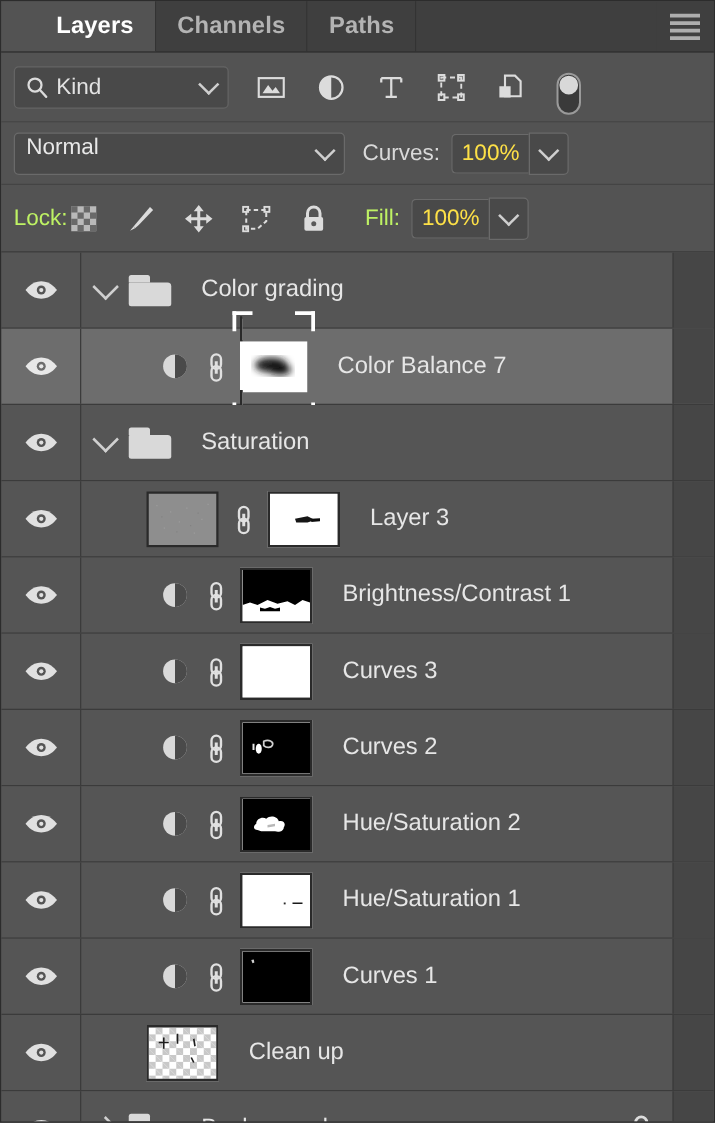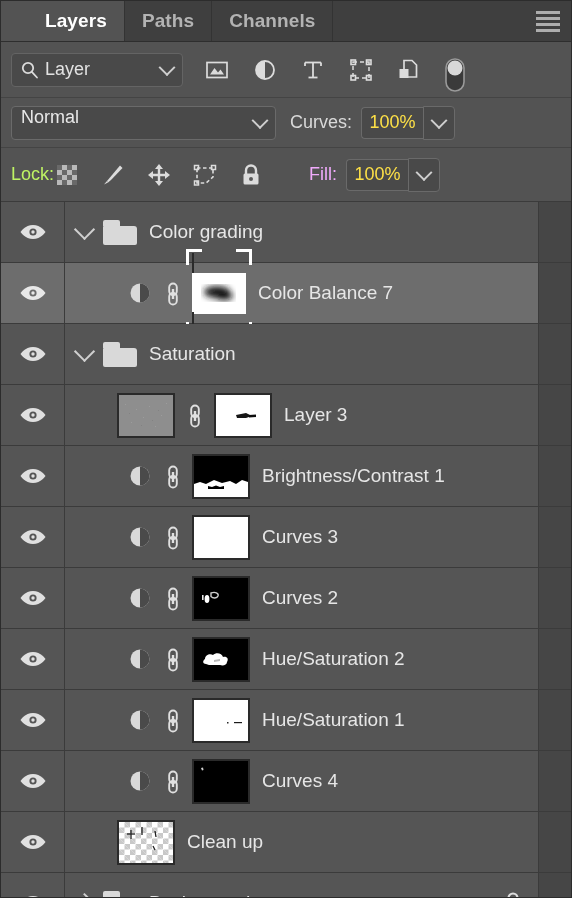--- a/index.html
+++ b/index.html
@@ -138,21 +138,21 @@
     height: 54px;
     background: #535353;
     display:flex; align-items:center;
     padding: 0 10px; box-sizing:border-box;
     flex: 0 0 auto;
     border-bottom: 1px solid #3b3b3b;
   }
   .lock-label { font-size: 18px; color: #bef264; }
   .lock-icons { display:flex; align-items:center; gap: 20px; }
   .licon { width: 26px; height: 26px; position: relative; }
-  .fill-label { font-size: 18px; color: #f0abfc; margin-left: 45px; }
+  .fill-label { font-size: 18px; color: #bef264; margin-left: 28px; }
 
   
   .layerlist {
     flex: 1 1 auto;
     background: #464646;
     overflow: hidden;
     position: relative;
   }
   .layerrow {
     height: 60px;
@@ -177,21 +177,21 @@
     position: relative;
   }
   .rowedge {
     width: 32px; flex: 0 0 auto;
     background: #464646;
     border-left: 1px solid #3b3b3b;
   }
   .layername {
     font-size: 19px; color: #e6e6e6;
     white-space: nowrap;
-    margin-left: 12px;
+    margin-left: 24px;
   }
   .twisty {
     width: 13px; height: 13px;
     border-right: 2px solid #d0d0d0;
     border-bottom: 2px solid #d0d0d0;
     margin: 0 9px 0 6px;
     flex: 0 0 auto;
   }
   .twisty.open  { transform: translateY(-3px) rotate(45deg); }
   .twisty.closed{ transform: rotate(-45deg); }
@@ -255,40 +255,40 @@
   }
   svg { display:block; }
 </style>
 </head>
 <body>
 
 <div id="panel">
 
   <div class="tabbar">
     <div class="tab active">Layers</div>
+    <div class="tab">Channels</div>
     <div class="tab">Paths</div>
-    <div class="tab">Channels</div>
     <div class="tab-filler"></div>
     <div class="hamburger">
       <i></i>
         <i></i>
         <i></i>
         <i></i>
     </div>
   </div>
 
   <div class="filterrow">
     <div class="kind-select">
       <span>
         <svg width="20" height="20" viewBox="0 0 20 20">
           <circle cx="8" cy="8" r="5.2" fill="none" stroke="#dcdcdc" stroke-width="1.8"></circle>
           <line x1="11.8" y1="11.8" x2="17" y2="17.5" stroke="#dcdcdc" stroke-width="1.8" stroke-linecap="round"></line>
         </svg>
       </span>
-      <span class="kind-label">Layer</span>
+      <span class="kind-label">Kind</span>
       <span class="chev-down"></span>
     </div>
 
     <div class="ficons">
       <span class="ficon">
         <svg width="26" height="26" viewBox="0 0 26 26">
           <rect x="3" y="5.5" width="20" height="15" fill="none" stroke="#dcdcdc" stroke-width="1.7"></rect>
           <path d="M6 17.5 L10.5 11 L14 15.5 L16.5 12.5 L20 17.5 Z" fill="#dcdcdc"></path>
         </svg>
       </span>
@@ -727,21 +727,21 @@
             <path d="M10 25.5 a3.8 3.8 0 0 1 -3.8 -3.8 v-4 a3.8 3.8 0 0 1 7.6 0 v4 A3.8 3.8 0 0 1 10 25.5 Z" fill="none" stroke="#e0e0e0" stroke-width="1.9"></path>
             <line x1="10" y1="10" x2="10" y2="20" stroke="#e0e0e0" stroke-width="2.4"></line>
           </svg>
         </span>
         <span class="thumb">
           <svg width="54" height="41" viewBox="0 0 54 41" preserveAspectRatio="none">
             <rect width="54" height="41" fill="#000000"></rect>
             <path d="M7 7 L9 6.5 L9.5 9 L8 9.5 Z" fill="#d0d0d0"></path>
           </svg>
         </span>
-        <span class="layername">Curves 4</span>
+        <span class="layername">Curves 1</span>
       </div>
       <div class="rowedge"></div>
     </div>
 
     <div class="layerrow">
       <div class="eyecell">
         <svg width="30" height="20" viewBox="0 0 30 20">
           <path d="M15 3 C7 3 2.5 10 2.5 10 C2.5 10 7 17 15 17 C23 17 27.5 10 27.5 10 C27.5 10 23 3 15 3 Z" fill="#e0e0e0"></path>
           <circle cx="15" cy="10" r="3.6" fill="#555555"></circle>
           <circle cx="15" cy="10" r="1.7" fill="#e0e0e0"></circle>

